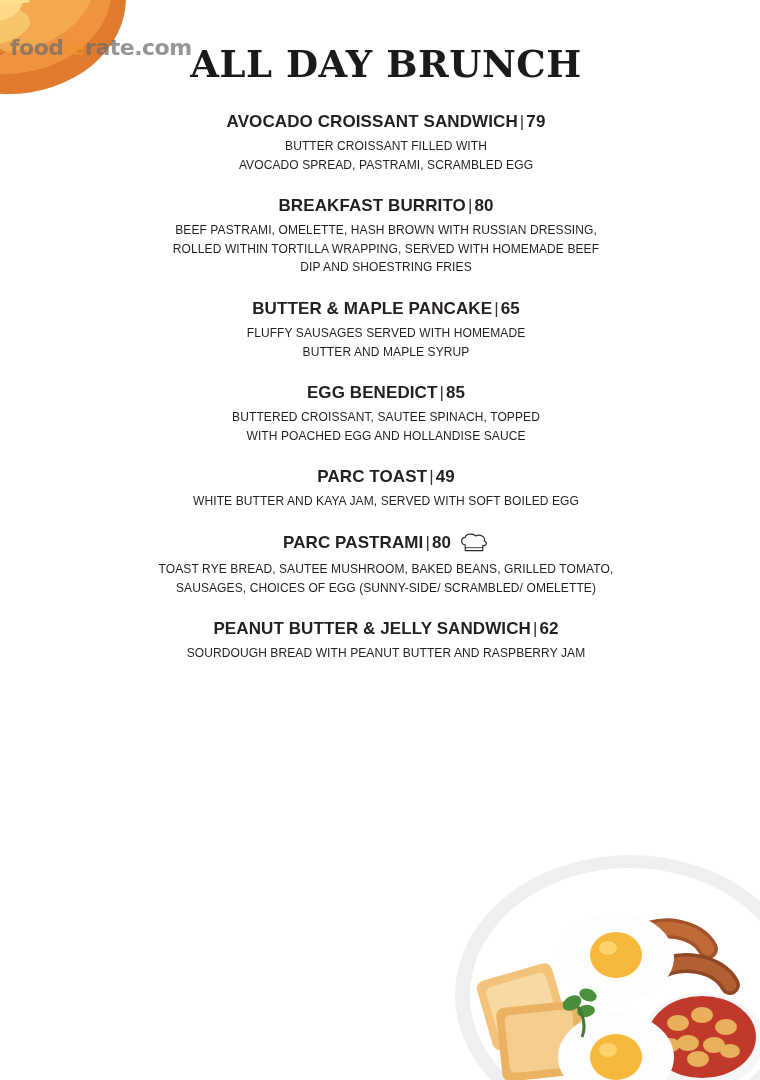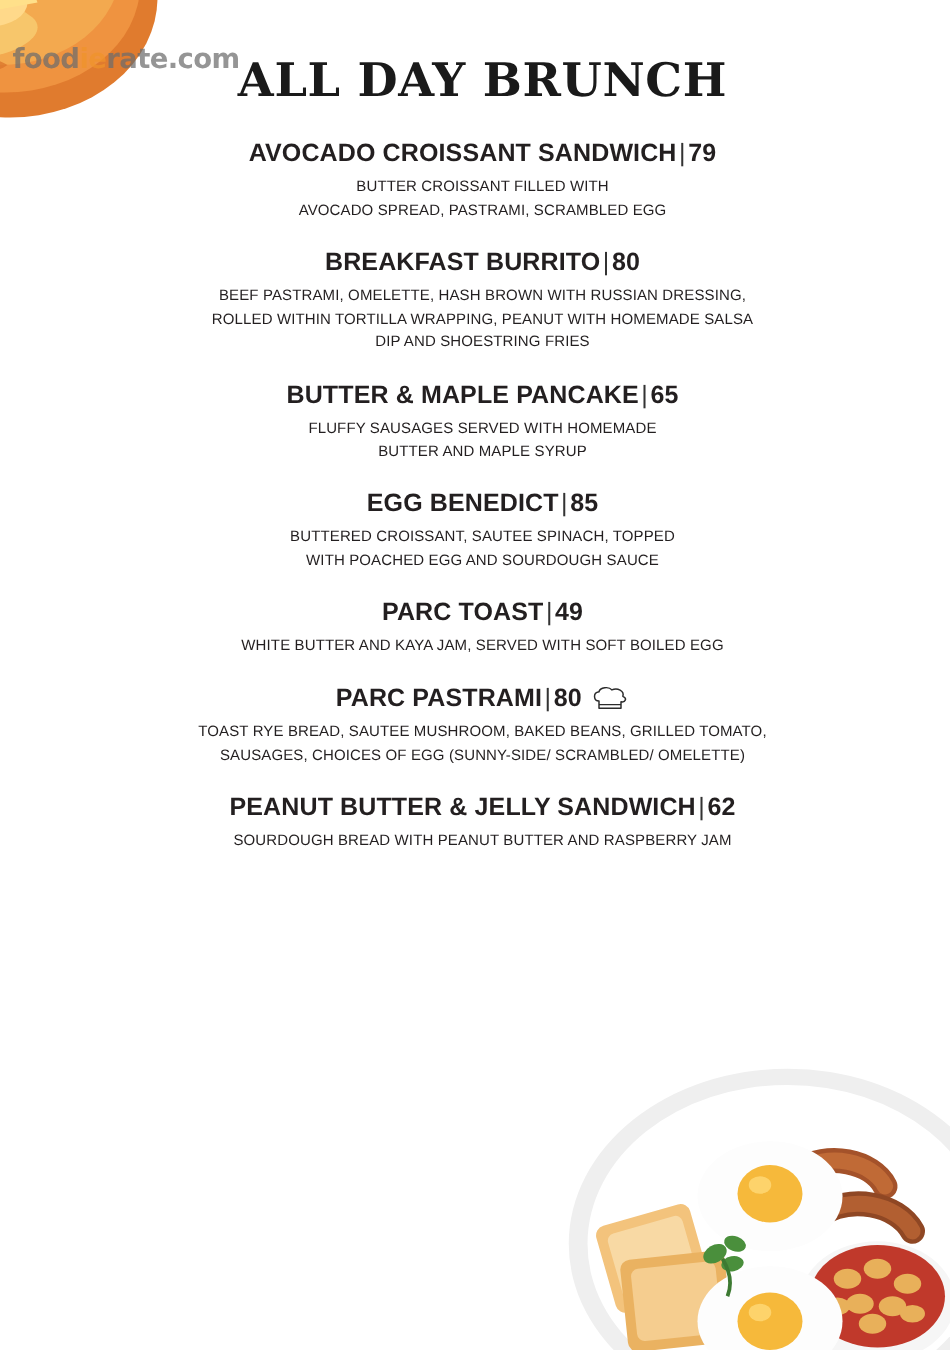--- a/index.html
+++ b/index.html
@@ -57,21 +57,21 @@
     font-weight: bold;
     font-size: 37px;
     letter-spacing: 0.5px;
     margin: 0 0 26px 0;
     color: #1a1a1a;
   }
 
   .menu-section { margin-bottom: 22px; }
 
   .item-head {
-    font-size: 20px;
+    font-size: 17px;
     font-weight: bold;
     letter-spacing: 0.1px;
     margin-bottom: 5px;
     white-space: nowrap;
   }
   .item-name { font-weight: bold; }
   .item-sep {
     font-weight: normal;
     padding: 0 2px;
     color: #333;
@@ -141,42 +141,42 @@
       <div>AVOCADO SPREAD, PASTRAMI, SCRAMBLED EGG</div>
     </div>
   </div>
 
   <div class="menu-section">
     <div class="item-head">
       <span class="item-name">BREAKFAST BURRITO</span><span class="item-sep">|</span><span class="item-price">80</span>
     </div>
     <div class="item-desc">
       <div>BEEF PASTRAMI, OMELETTE, HASH BROWN WITH RUSSIAN DRESSING,</div>
-      <div>ROLLED WITHIN TORTILLA WRAPPING, PEANUT WITH HOMEMADE SALSA</div>
+      <div>ROLLED WITHIN TORTILLA WRAPPING, SERVED WITH HOMEMADE BEEF</div>
       <div>DIP AND SHOESTRING FRIES</div>
     </div>
   </div>
 
   <div class="menu-section">
     <div class="item-head">
       <span class="item-name">BUTTER &amp; MAPLE PANCAKE</span><span class="item-sep">|</span><span class="item-price">65</span>
     </div>
     <div class="item-desc">
       <div>FLUFFY SAUSAGES SERVED WITH HOMEMADE</div>
       <div>BUTTER AND MAPLE  SYRUP</div>
     </div>
   </div>
 
   <div class="menu-section">
     <div class="item-head">
       <span class="item-name">EGG BENEDICT</span><span class="item-sep">|</span><span class="item-price">85</span>
     </div>
     <div class="item-desc">
       <div>BUTTERED CROISSANT, SAUTEE SPINACH, TOPPED</div>
-      <div>WITH POACHED EGG AND SOURDOUGH SAUCE</div>
+      <div>WITH POACHED EGG AND HOLLANDISE SAUCE</div>
     </div>
   </div>
 
   <div class="menu-section">
     <div class="item-head">
       <span class="item-name">PARC TOAST</span><span class="item-sep">|</span><span class="item-price">49</span>
     </div>
     <div class="item-desc">
       <div>WHITE BUTTER AND KAYA JAM, SERVED WITH SOFT BOILED EGG</div>
     </div>

